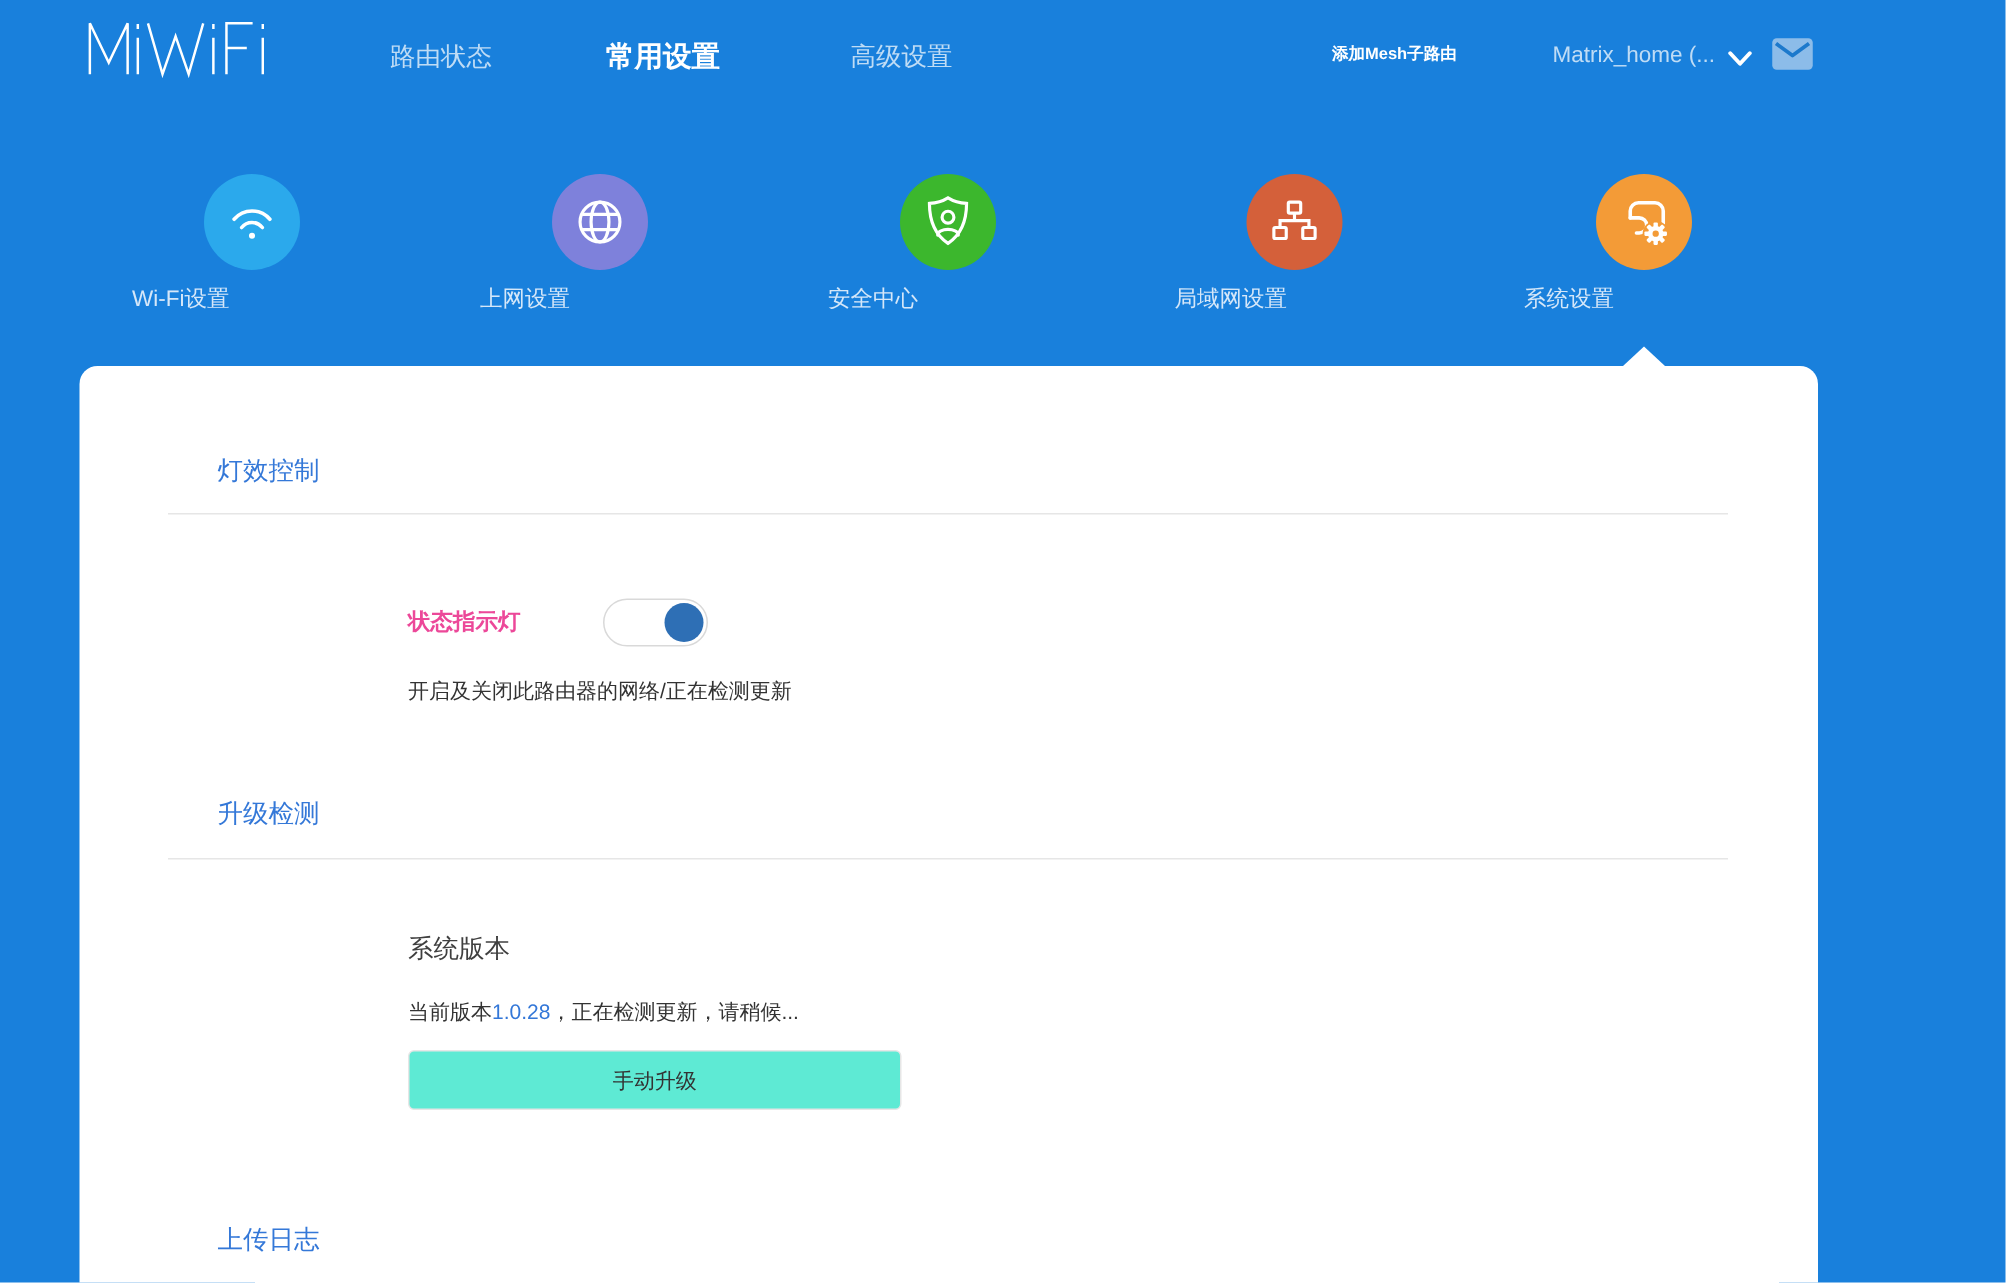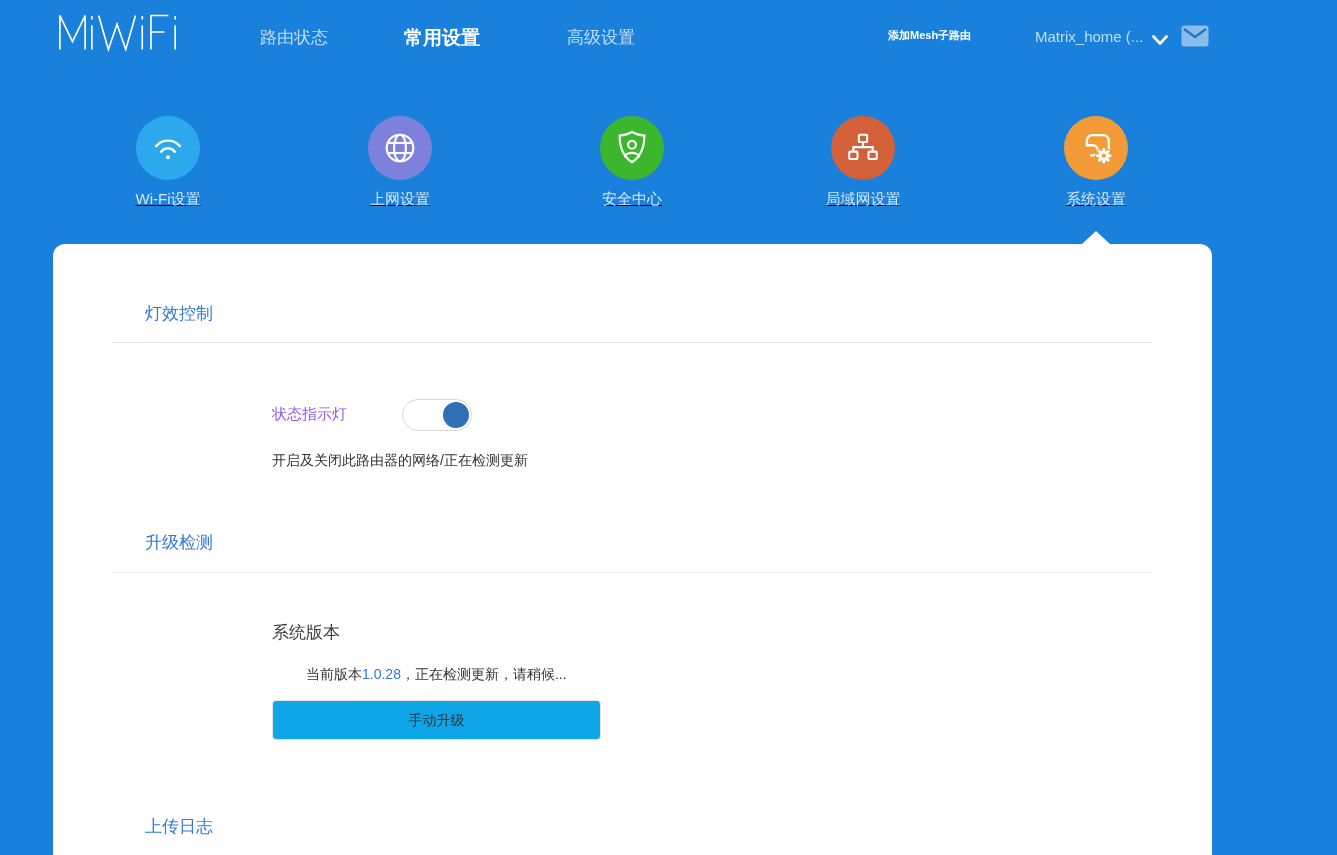--- a/index.html
+++ b/index.html
@@ -18,21 +18,21 @@
   .nav-status { left:260px; }
   .nav-common { left:404px; }
   .nav-advanced { left:523px;margin-left:44px; }
 
   .mesh-link { position:absolute; left:888px; top:28px; font-size:11px; font-weight:bold; color:#ffffff; cursor:pointer; white-space:nowrap; }
   .router-selector { position:absolute; left:1035px; top:28px; font-size:15px; color:rgba(255,255,255,0.72); cursor:pointer; white-space:nowrap; }
   .chevron { position:absolute; left:1152px; top:32px; width:16px; height:11px; cursor:pointer; }
   .mail { position:absolute; left:1181px; top:25px; width:28px; height:22px; cursor:pointer; }
 
   
-  .qn-item { position:absolute; top:116px; width:160px; text-align:center; cursor:pointer;text-decoration:underline; }
+  .qn-item { position:absolute; top:116px; width:160px; text-align:left; cursor:pointer; }
   .qn-circle { width:64px; height:64px; border-radius:50%; margin:0 auto; background:currentColor;
                display:flex; align-items:center; justify-content:center; }
   .qn-circle svg { display:block; }
   .qn-label { margin-top:10px; font-size:15px; color:#d5e7f9; }
   .qn-wifi   { left:88px; }
   .qn-inet   { left:320px; }
   .qn-sec    { left:552px; }
   .qn-lan    { left:783px; }
   .qn-sys    { left:1016px; }
 
@@ -43,34 +43,34 @@
 
   
   .card { position:absolute; left:53px; top:244px; width:1159px; height:660px;
           background:#ffffff; border-radius:12px; }
 
   .section-title { position:absolute; left:59px; font-size:17px; color:#3478d8;margin-left:33px; }
   .divider { position:absolute; left:59px; width:1040px; height:0; border-top:1px solid #e6e6e6; }
 
   .t-led { top:58px; }
   .div1  { top:98px; }
-  .toggle-label { position:absolute; left:219px; top:161px; font-size:15px; font-weight:normal; color:#8b5cf6; }
+  .toggle-label { position:absolute; left:219px; top:161px; font-size:15px; font-weight:bold; color:#ec4899; }
   .toggle { position:absolute; left:349px; top:155px; width:70px; height:32px;
             background:#ffffff; border:1px solid #d9d9d9; border-radius:16px; cursor:pointer; }
   .toggle .knob { position:absolute; top:2px; right:2px; width:26px; height:26px;
                   border-radius:50%; background:#2e6fb5; }
   .toggle-desc { position:absolute; left:219px; top:208px; font-size:14px; color:#333333; }
 
   .t-upgrade { top:287px;text-align:center; }
   .div2      { top:328px; }
   .sub-title { position:absolute; left:219px; top:377px; font-size:17px; color:#3f3f3f; }
-  .version-line { position:absolute; left:219px; top:422px; font-size:14px; color:#333333;margin-left:34px; }
+  .version-line { position:absolute; left:219px; top:422px; font-size:14px; color:#333333; }
   .version-line .ver { color:#3377d8; }
   .upgrade-btn { position:absolute; left:219px; top:456px; width:329px; height:40px;
-                 background:#0ea5e9; border:1px solid #e6e6e6; border-radius:4px;
+                 background:#5eead4; border:1px solid #e6e6e6; border-radius:4px;
                  font-size:14px; color:#333333; font-family:"Liberation Sans", sans-serif;
                  cursor:pointer; text-align:center; line-height:38px; }
 
   .t-log { top:571px; }
 </style>
 </head>
 <body>
 
 <div class="logo">
   <svg width="124" height="40" viewBox="0 0 128 40" fill="none" stroke="#ffffff" stroke-width="1.7">

